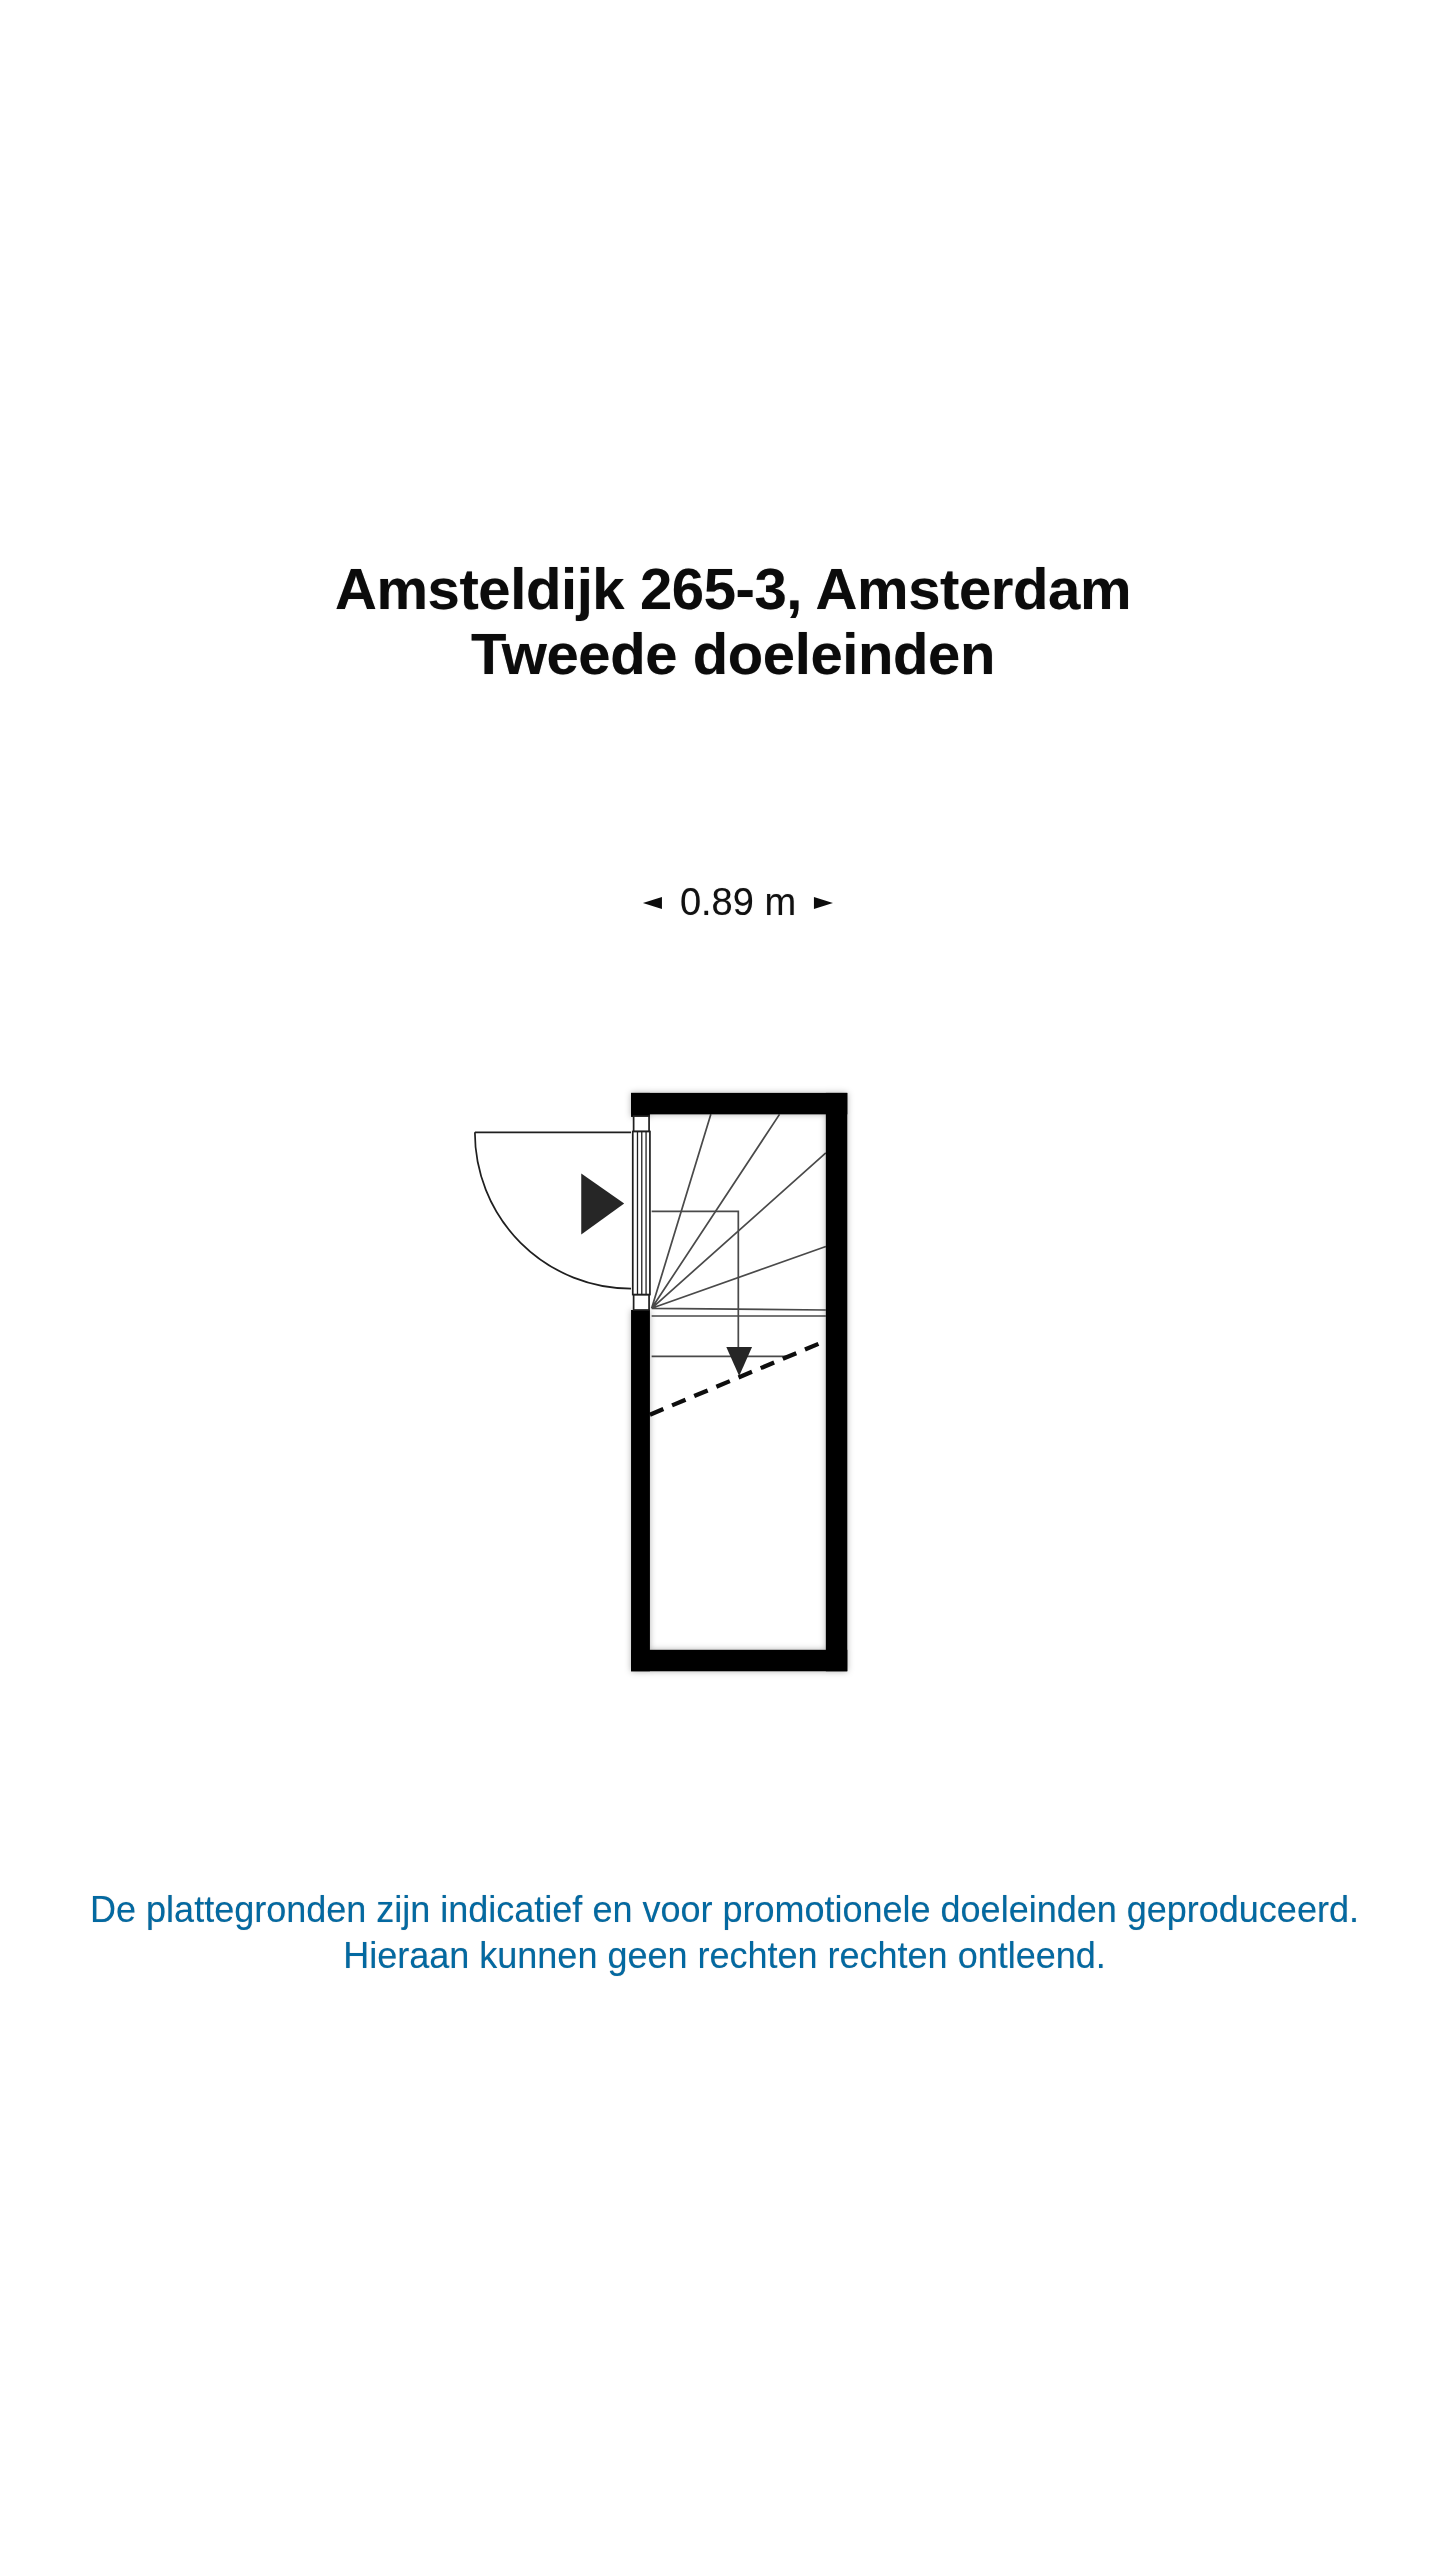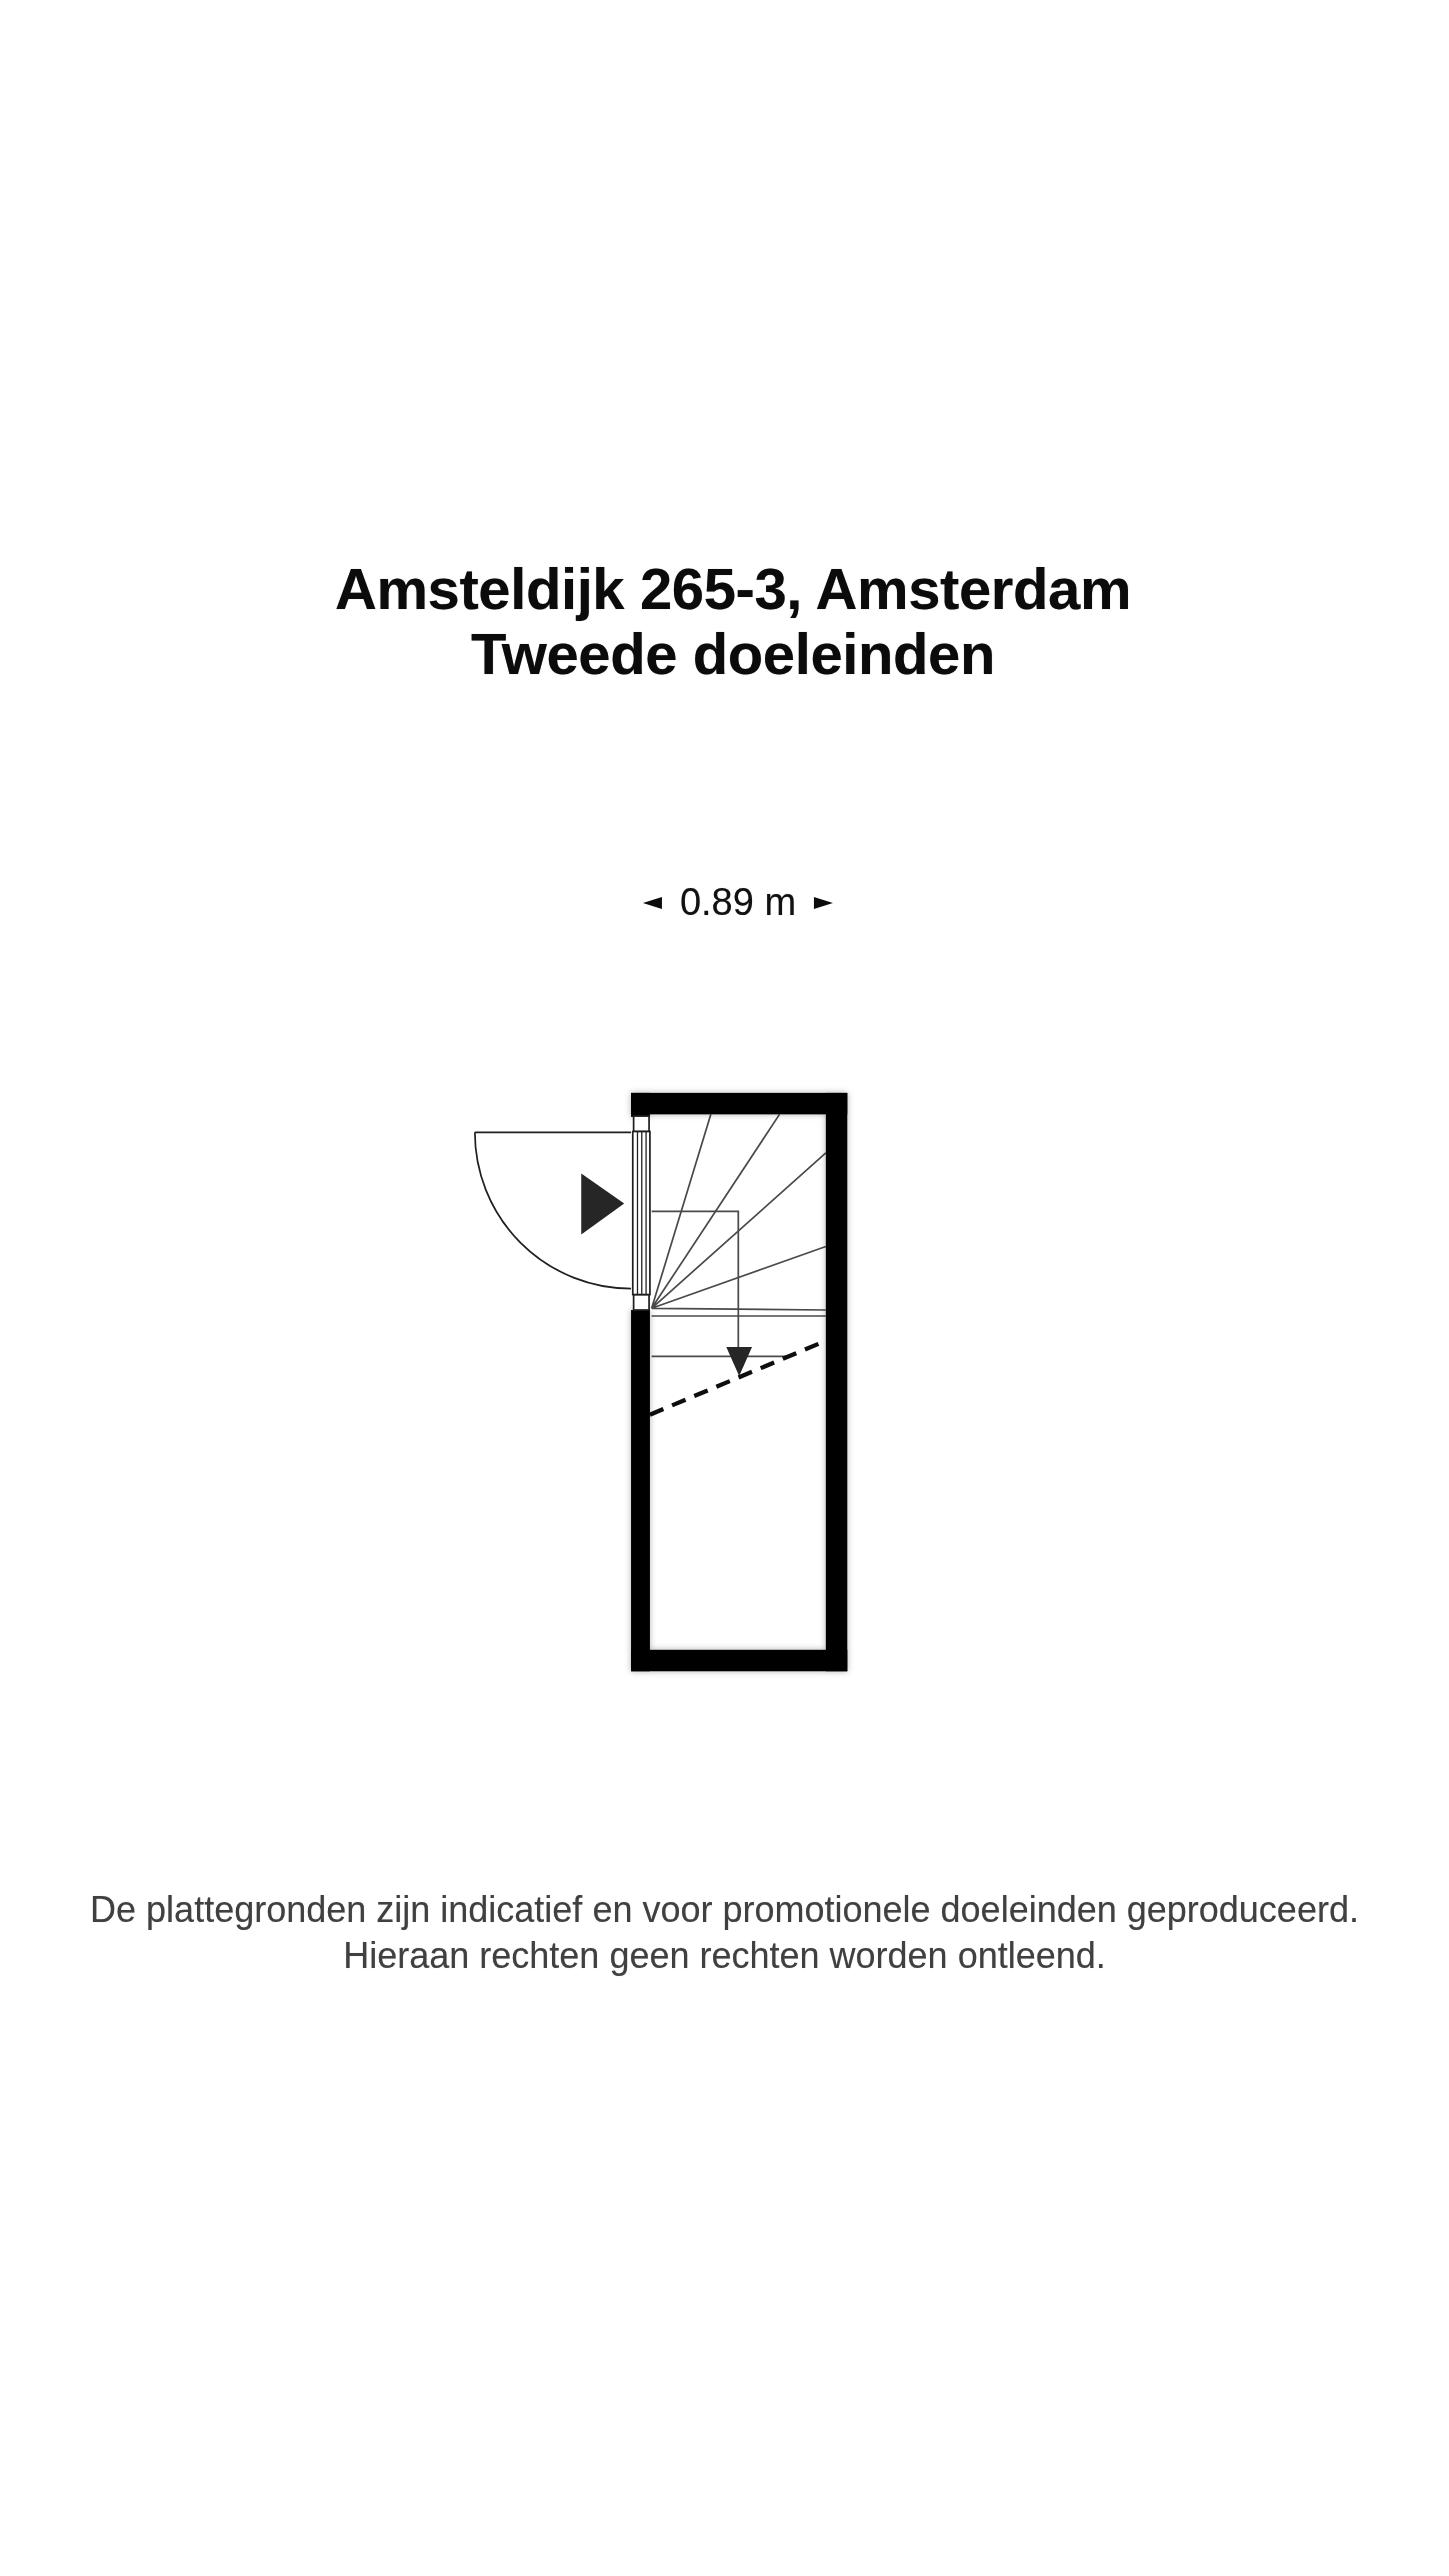--- a/index.html
+++ b/index.html
@@ -70,21 +70,21 @@
 
   
   .footer {
     position: absolute;
     top: 1887px;
     left: 0;
     right: 0;
     text-align: center;
     font-size: 36px;
     line-height: 46px;
-    color: #404040;
+    color: #0369a1;
     text-shadow: 0 0 0.9px rgba(0,0,0,0.3);
   }
 </style>
 </head>
 <body>
 
 <div class="page">
 
   <div class="title">
     <div>Amsteldijk 265-3, Amsterdam</div>
@@ -138,17 +138,17 @@
       <rect x="738" y="1508" width="18" height="18"></rect>
       <rect x="737" y="1318" width="20" height="190"></rect>
       <path d="M742.5 1318 L742.5 1508 M747.5 1318 L747.5 1508 M752.5 1318 L752.5 1508" fill="none" stroke-width="1.5"></path>
     </g>
 
     <polygon points="677,1367 727,1402 677,1438" fill="#262626"></polygon>
   </svg>
 
   <div class="footer">
     <div>De plattegronden zijn indicatief en voor promotionele doeleinden geproduceerd.</div>
-    <div>Hieraan rechten geen rechten worden ontleend.</div>
+    <div>Hieraan kunnen geen rechten rechten ontleend.</div>
   </div>
 
 </div>
 
 
 </body></html>

